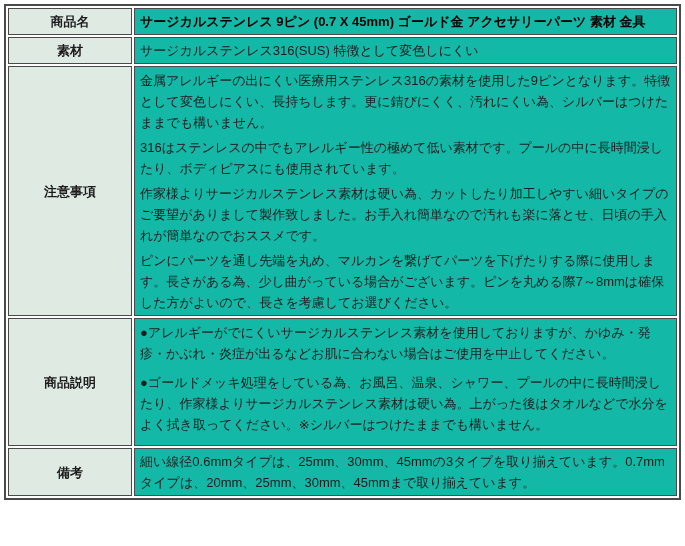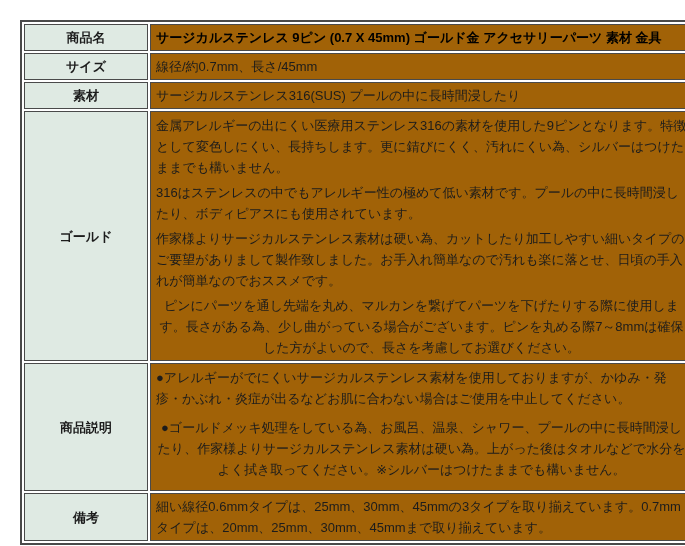--- a/index.html
+++ b/index.html
@@ -6,21 +6,21 @@
     margin: 0;
     padding: 0;
     background: #ffffff;
     font-family: "Liberation Sans", "DejaVu Sans", sans-serif;
   }
   .page {
     width: 669px;
     height: 546px;
     background: #ffffff;
     box-sizing: border-box;
-    padding: 20px;
+    padding: 4px;
   }
   table.spec {
     width: 677px;
     border: 2px solid #4a4a4a;
     border-collapse: separate;
     border-spacing: 2px;
     background: #ffffff;
     table-layout: fixed;
   }
   table.spec td {
@@ -36,63 +36,59 @@
     vertical-align: middle;
     font-weight: bold;
     color: #000000;
     padding: 2px 3px;
     line-height: 17px;
   }
   td.value {
     vertical-align: middle;
     padding: 2px 5px;
     line-height: 21px;
-    background: #a16207;
+    background: #14b8a6;
     margin-left: 9px;
   }
   td.value.title-value {
     font-weight: bold;
     color: #000000;
   }
   tr.small-row td { height: 26px; }
   tr.desc-row  td { height: 245px; }
   tr.caution-row td { height: 127px; }
   tr.note-row td { height: 41px; }
   td.value.top {
     vertical-align: top;
     padding-top: 3px;
   }
   td.value p {
     margin: 0 0 4px 0;
   }
   tr.caution-row td.value p {
     margin: 0 0 8px 0;
   }
-  td.value p:last-child { margin-bottom: 0; text-align: center; }
+  td.value p:last-child { margin-bottom: 0; }
 </style>
 </head>
 <body>
 
 <div class="page">
   <table class="spec">
     <tbody>
       <tr class="small-row">
         <td class="label">商品名</td>
         <td class="value title-value">サージカルステンレス 9ピン (0.7 X 45mm) ゴールド金 アクセサリーパーツ 素材 金具</td>
       </tr>
       <tr class="small-row">
-        <td class="label">サイズ</td>
-        <td class="value">線径/約0.7mm、長さ/45mm</td>
-      </tr>
-      <tr class="small-row">
         <td class="label">素材</td>
-        <td class="value">サージカルステンレス316(SUS) プールの中に長時間浸したり</td>
+        <td class="value">サージカルステンレス316(SUS) 特徴として変色しにくい</td>
       </tr>
       <tr class="desc-row">
-        <td class="label">ゴールド</td>
+        <td class="label">注意事項</td>
         <td class="value top">
           <p>金属アレルギーの出にくい医療用ステンレス316の素材を使用した9ピンとなります。特徴として変色しにくい、長持ちします。更に錆びにくく、汚れにくい為、シルバーはつけたままでも構いません。</p>
           <p>316はステンレスの中でもアレルギー性の極めて低い素材です。プールの中に長時間浸したり、ボディピアスにも使用されています。</p>
           <p>作家様よりサージカルステンレス素材は硬い為、カットしたり加工しやすい細いタイプのご要望がありまして製作致しました。お手入れ簡単なので汚れも楽に落とせ、日頃の手入れが簡単なのでおススメです。</p>
           <p>ピンにパーツを通し先端を丸め、マルカンを繋げてパーツを下げたりする際に使用します。長さがある為、少し曲がっている場合がございます。ピンを丸める際7～8mmは確保した方がよいので、長さを考慮してお選びください。</p>
         </td>
       </tr>
       <tr class="caution-row">
         <td class="label">商品説明</td>
         <td class="value top">

